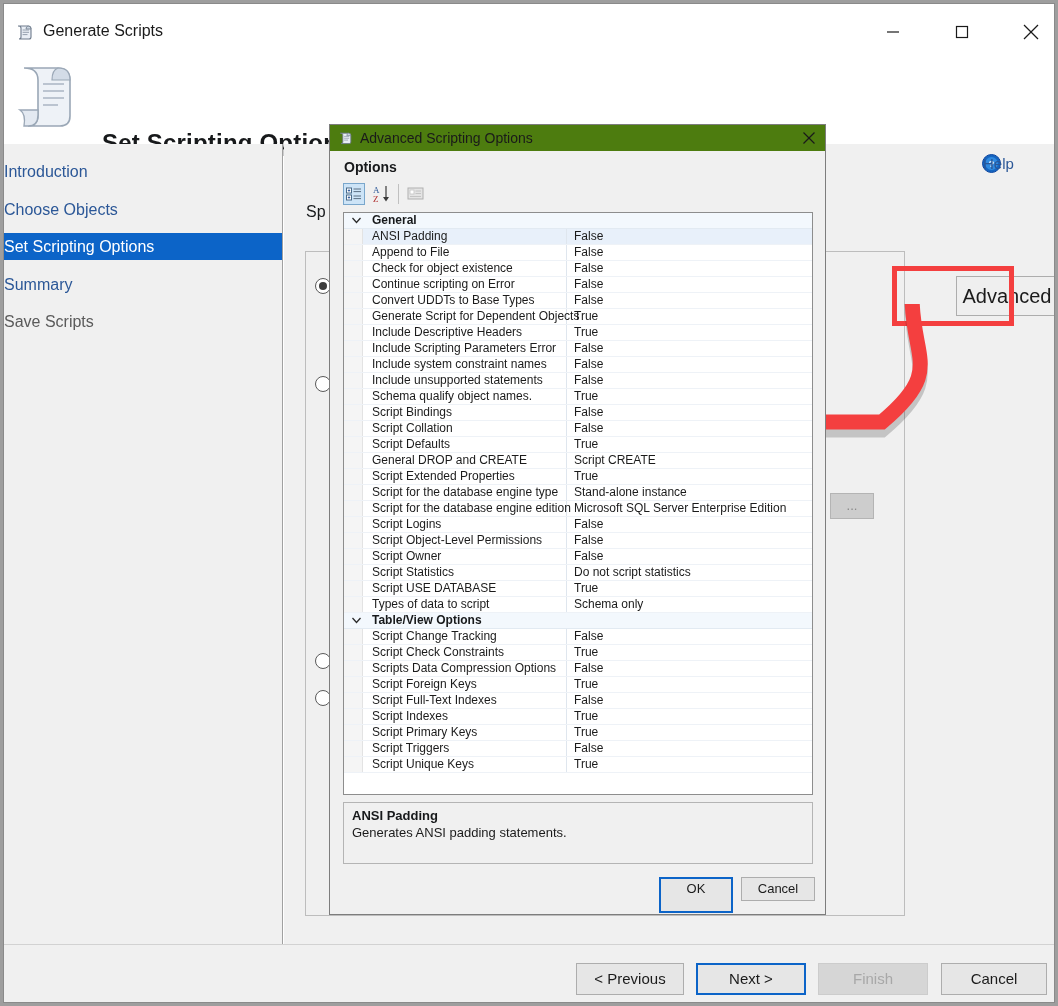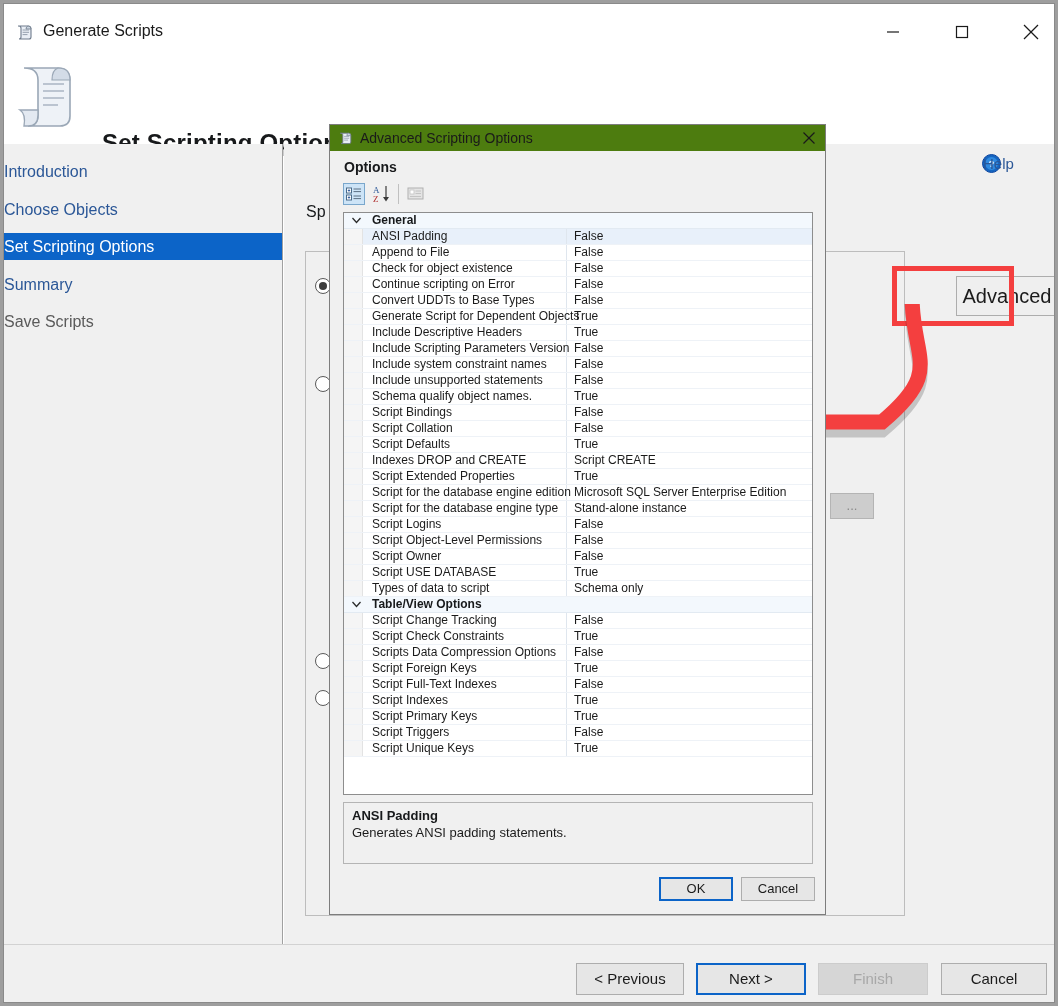--- a/index.html
+++ b/index.html
@@ -102,21 +102,21 @@
   .grow .gval{position:absolute;left:230px;top:0;font-size:12px;color:#1b1b1b;line-height:15px;white-space:nowrap;}
   .grow .divider{position:absolute;left:222px;top:0;width:1px;height:15px;background:#dfe6ee;}
   .gindent{position:absolute;left:0;top:0;width:19px;height:100%;background:#f5f5f5;
      border-right:1px solid #e3e3e3;box-sizing:border-box;}
 
   #desc{position:absolute;left:13px;top:677px;width:470px;height:62px;background:#f0f0f0;
      border:1px solid #b4b4b4;box-sizing:border-box;}
   #desc-title{position:absolute;left:8px;top:5px;font-size:13px;font-weight:bold;color:#17191b;}
   #desc-text{position:absolute;left:8px;top:22px;font-size:13px;color:#1b1b1b;}
 
-  #dlg-ok{position:absolute;left:329px;top:752px;width:74px;height:24px;background:#e6e6e6;
+  #dlg-ok{position:absolute;left:329px;top:752px;width:74px;height:36px;background:#e6e6e6;
      border:2px solid #0c64c8;box-sizing:border-box;font-size:13px;color:#1b1b1b;
      text-align:center;line-height:20px;cursor:default;}
   #dlg-cancel{position:absolute;left:411px;top:752px;width:74px;height:24px;background:#e6e6e6;
      border:1px solid #adadad;box-sizing:border-box;font-size:13px;color:#1b1b1b;
      text-align:center;line-height:22px;cursor:default;}
 </style>
 </head>
 <body>
 
 <div id="window">
@@ -323,21 +323,21 @@
         </div>
         <div class="grow">
           <span class="gindent"></span>
           <span class="divider"></span>
           <span class="gname">Include Descriptive Headers</span>
           <span class="gval">True</span>
         </div>
         <div class="grow">
           <span class="gindent"></span>
           <span class="divider"></span>
-          <span class="gname">Include Scripting Parameters Version</span>
+          <span class="gname">Include Scripting Parameters Error</span>
           <span class="gval">False</span>
         </div>
         <div class="grow">
           <span class="gindent"></span>
           <span class="divider"></span>
           <span class="gname">Include system constraint names</span>
           <span class="gval">False</span>
         </div>
         <div class="grow">
           <span class="gindent"></span>
@@ -365,58 +365,64 @@
         </div>
         <div class="grow">
           <span class="gindent"></span>
           <span class="divider"></span>
           <span class="gname">Script Defaults</span>
           <span class="gval">True</span>
         </div>
         <div class="grow">
           <span class="gindent"></span>
           <span class="divider"></span>
-          <span class="gname">Indexes DROP and CREATE</span>
+          <span class="gname">General DROP and CREATE</span>
           <span class="gval">Script CREATE</span>
         </div>
         <div class="grow">
           <span class="gindent"></span>
           <span class="divider"></span>
           <span class="gname">Script Extended Properties</span>
           <span class="gval">True</span>
+        </div>
+        <div class="grow">
+          <span class="gindent"></span>
+          <span class="divider"></span>
+          <span class="gname">Script for the database engine type</span>
+          <span class="gval">Stand-alone instance</span>
         </div>
         <div class="grow">
           <span class="gindent"></span>
           <span class="divider"></span>
           <span class="gname">Script for the database engine edition</span>
           <span class="gval">Microsoft SQL Server Enterprise Edition</span>
         </div>
         <div class="grow">
           <span class="gindent"></span>
           <span class="divider"></span>
-          <span class="gname">Script for the database engine type</span>
-          <span class="gval">Stand-alone instance</span>
-        </div>
-        <div class="grow">
-          <span class="gindent"></span>
-          <span class="divider"></span>
           <span class="gname">Script Logins</span>
           <span class="gval">False</span>
         </div>
         <div class="grow">
           <span class="gindent"></span>
           <span class="divider"></span>
           <span class="gname">Script Object-Level Permissions</span>
           <span class="gval">False</span>
         </div>
         <div class="grow">
           <span class="gindent"></span>
           <span class="divider"></span>
           <span class="gname">Script Owner</span>
           <span class="gval">False</span>
+        </div>
+        <div class="grow">
+          <span class="gindent"></span>
+          <span class="divider"></span>
+          <span class="gname">Script Statistics</span>
+          <span class="gval">Do not script statistics</span>
         </div>
         <div class="grow">
           <span class="gindent"></span>
           <span class="divider"></span>
           <span class="gname">Script USE DATABASE</span>
           <span class="gval">True</span>
         </div>
         <div class="grow">
           <span class="gindent"></span>
           <span class="divider"></span>

